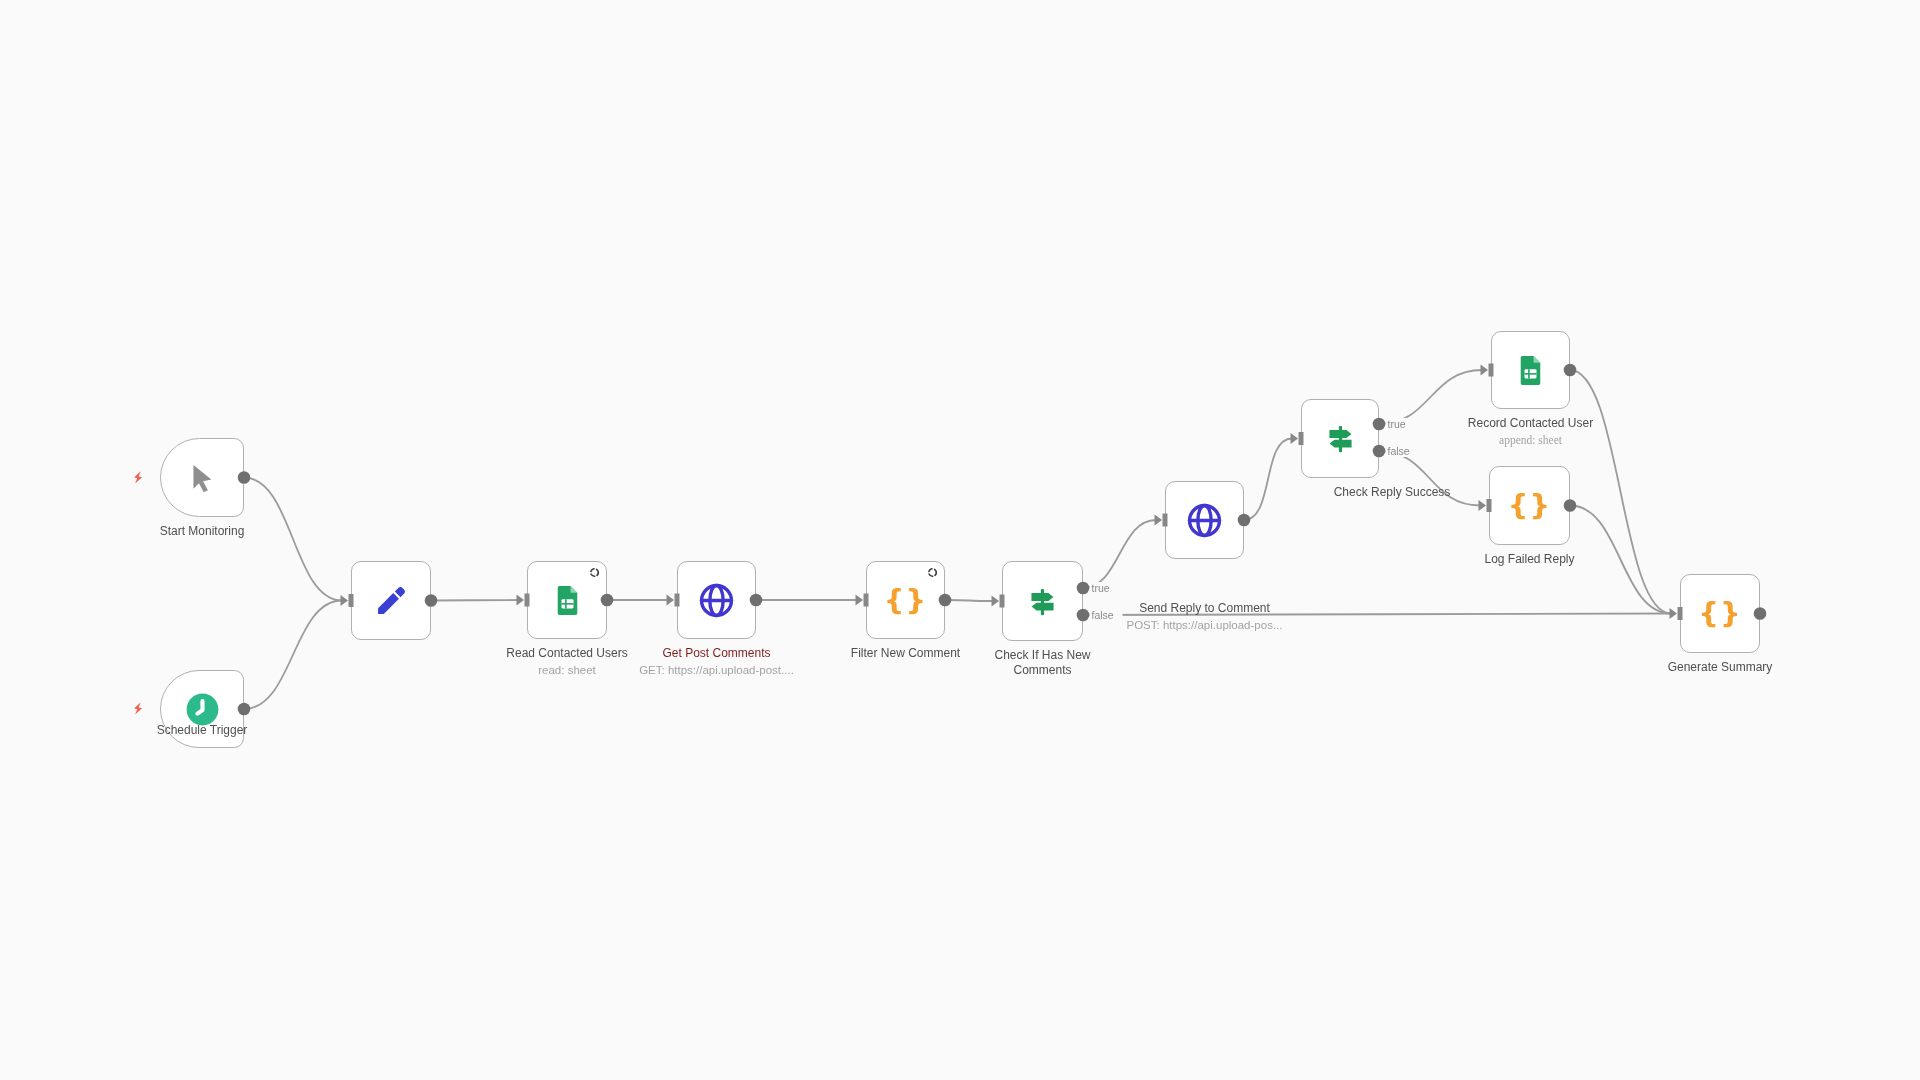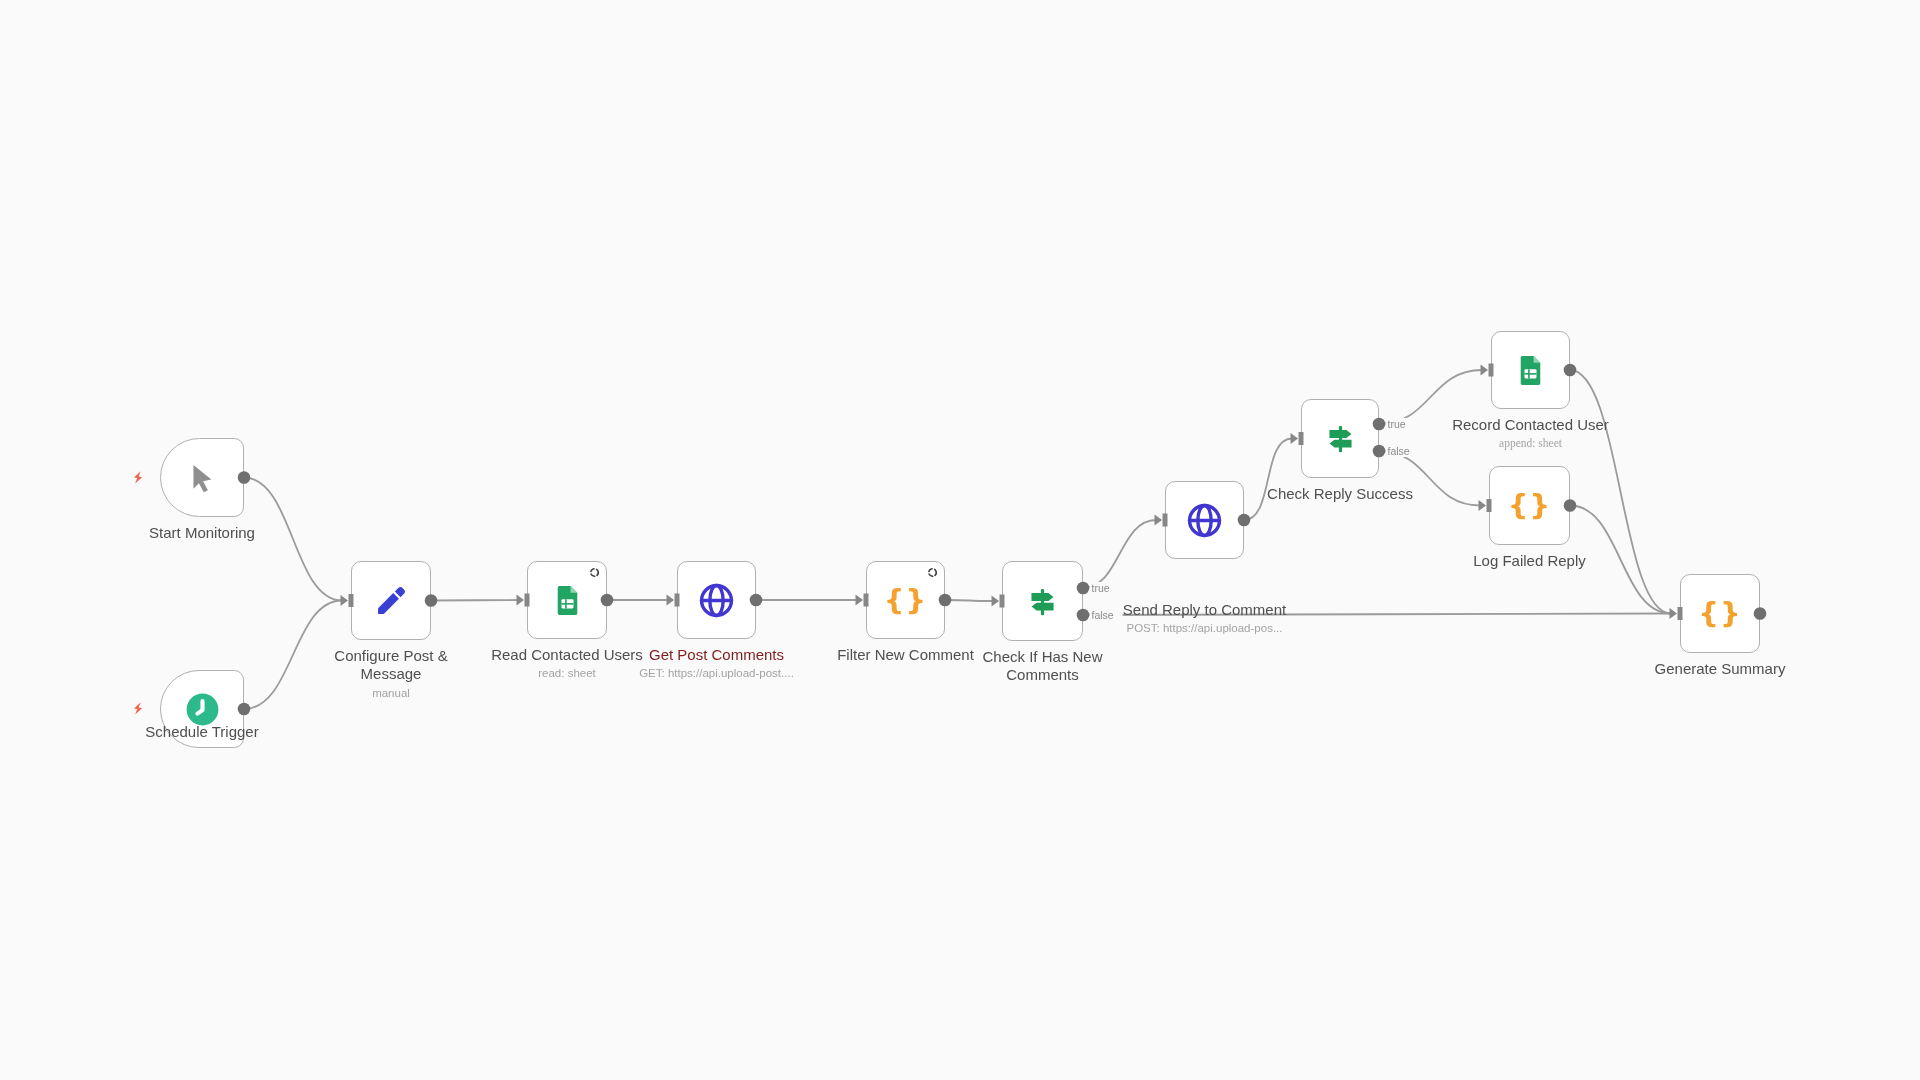--- a/index.html
+++ b/index.html
@@ -5,21 +5,21 @@
   *{margin:0;padding:0;box-sizing:border-box}
   html,body{width:1920px;height:1080px;overflow:hidden;font-family:"Liberation Sans",sans-serif}
   #canvas{position:relative;width:1920px;height:1080px}
   svg.layer{position:absolute;left:0;top:0}
   #edges-layer{z-index:1}
   #ports-layer{z-index:3}
   .node{position:absolute;background:#fff;border:1.7px solid #b0b0b0;border-radius:10px;
         display:flex;align-items:center;justify-content:center;z-index:2}
   .node.trigger{border-radius:40px 10px 10px 40px}
   .node-caption{position:absolute;width:240px;text-align:center;z-index:2;pointer-events:none}
-  .node-label{font-size:15px;font-weight:500;color:#4f4f4f;line-height:1.22;white-space:pre-line}
+  .node-label{font-size:12px;font-weight:500;color:#4f4f4f;line-height:1.22;white-space:pre-line}
   .node-sub{margin-top:3px;font-size:11.5px;color:#a3a3a3}
   .badge{position:absolute;top:5px;right:6px;width:11px;height:11px;line-height:0}
   .bolt{position:absolute;width:15px;height:15px;z-index:2;line-height:0}
   .braces{font-family:"DejaVu Sans",sans-serif;font-weight:700;font-size:29px;letter-spacing:1px;line-height:1}
 </style>
 </head>
 <body>
 
 <div id="canvas" style="background: rgb(250, 250, 250);">
     <svg width="1920" height="1080" class="layer" id="edges-layer">
@@ -103,25 +103,20 @@
       </svg></div>
     <div class="node-caption" style="left: 82px; top: 723px;">
       <div class="node-label" style="color: rgb(79, 79, 79);">Schedule Trigger</div>
     </div>
     <div class="node" style="left: 351px; top: 561px; width: 80px; height: 79px; border-color: rgb(176, 176, 176); background: rgb(255, 255, 255);">
       <svg viewBox="0 0 24 24" width="35" height="35">
         <path d="M2.8 21.2 V17.3 L13.2 6.9 L17.1 10.8 L6.7 21.2 Z" fill="#3a3fd3"></path>
         <path d="M14.3 5.8 L16.8 3.3 C17.5 2.6 18.7 2.6 19.4 3.3 L20.7 4.6 C21.4 5.3 21.4 6.5 20.7 7.2 L18.2 9.7 Z" fill="#3a3fd3"></path>
       </svg>
     </div>
-    <div class="node-caption" style="left: 271px; top: 647px;">
-      <div class="node-label" style="color: rgb(79, 79, 79);">Configure Post &amp;
-Message</div>
-      <div class="node-sub" style="color: rgb(163, 163, 163);">manual</div>
-    </div>
     <div class="node" style="left: 527px; top: 561px; width: 80px; height: 78px; border-color: rgb(176, 176, 176); background: rgb(255, 255, 255);">
       <svg viewBox="0 0 24 24" width="35" height="35">
         <path d="M5.3 3.2 C5.3 2.5 5.8 2 6.5 2 H14.1 L18.7 6.6 V20.8 C18.7 21.5 18.2 22 17.5 22 H6.5 C5.8 22 5.3 21.5 5.3 20.8 Z" fill="#21a464"></path>
         <path d="M14.1 2 L18.7 6.6 H14.1 Z" fill="#8fd6b1"></path>
         <rect x="7.9" y="11.2" width="8.2" height="6.2" rx="0.7" fill="#fff"></rect>
         <line x1="7.9" y1="14.3" x2="16.1" y2="14.3" stroke="#21a464" stroke-width="1.1"></line>
         <line x1="10.9" y1="11.2" x2="10.9" y2="17.4" stroke="#21a464" stroke-width="1.1"></line>
       </svg>
       <div class="badge"><svg viewBox="0 0 24 24" width="11" height="11">
           <circle cx="12" cy="12" r="8.2" fill="none" stroke="#3c3c3c" stroke-width="3.4" stroke-dasharray="9.5 5.5" stroke-linecap="round" transform="rotate(-20 12 12)"></circle>
@@ -173,21 +168,21 @@
       <div class="node-label" style="color: rgb(79, 79, 79); margin-top: 35px;">Send Reply to Comment</div>
       <div class="node-sub" style="color: rgb(163, 163, 163);">POST: https://api.upload-pos...</div>
     </div>
     <div class="node" style="left: 1301px; top: 399px; width: 78px; height: 79px; border-color: rgb(176, 176, 176); background: rgb(255, 255, 255);">
       <svg viewBox="0 0 24 24" width="35" height="35" fill="#1f9d58">
         <rect x="10.9" y="3.5" width="2.2" height="18" rx="0.8"></rect>
         <path d="M4.4 6.2 H16.1 L19.5 8.9 L16.1 11.6 H4.4 Z"></path>
         <path d="M19.6 12.8 H7.9 L4.5 15.5 L7.9 18.2 H19.6 Z"></path>
       </svg>
     </div>
-    <div class="node-caption" style="left: 1220px; top: 485px;">
+    <div class="node-caption" style="left: 1272px; top: 485px;">
       <div class="node-label" style="color: rgb(79, 79, 79);">Check Reply Success</div>
     </div>
     <div class="node" style="left: 1491px; top: 331px; width: 79px; height: 78px; border-color: rgb(176, 176, 176); background: rgb(255, 255, 255);">
       <svg viewBox="0 0 24 24" width="35" height="35">
         <path d="M5.3 3.2 C5.3 2.5 5.8 2 6.5 2 H14.1 L18.7 6.6 V20.8 C18.7 21.5 18.2 22 17.5 22 H6.5 C5.8 22 5.3 21.5 5.3 20.8 Z" fill="#21a464"></path>
         <path d="M14.1 2 L18.7 6.6 H14.1 Z" fill="#8fd6b1"></path>
         <rect x="7.9" y="11.2" width="8.2" height="6.2" rx="0.7" fill="#fff"></rect>
         <line x1="7.9" y1="14.3" x2="16.1" y2="14.3" stroke="#21a464" stroke-width="1.1"></line>
         <line x1="10.9" y1="11.2" x2="10.9" y2="17.4" stroke="#21a464" stroke-width="1.1"></line>
       </svg>

